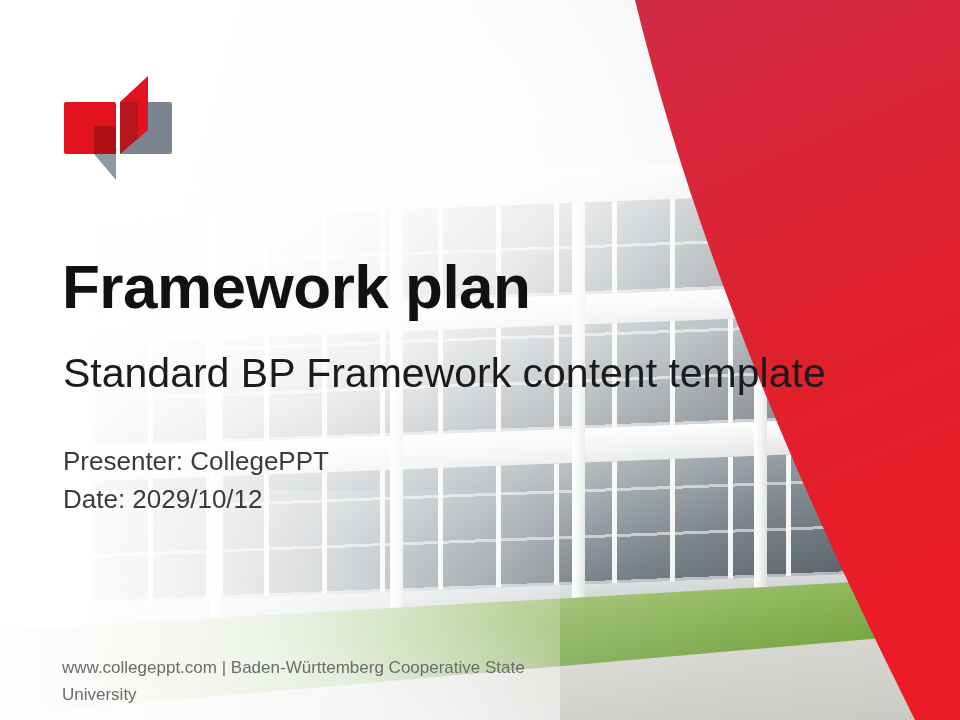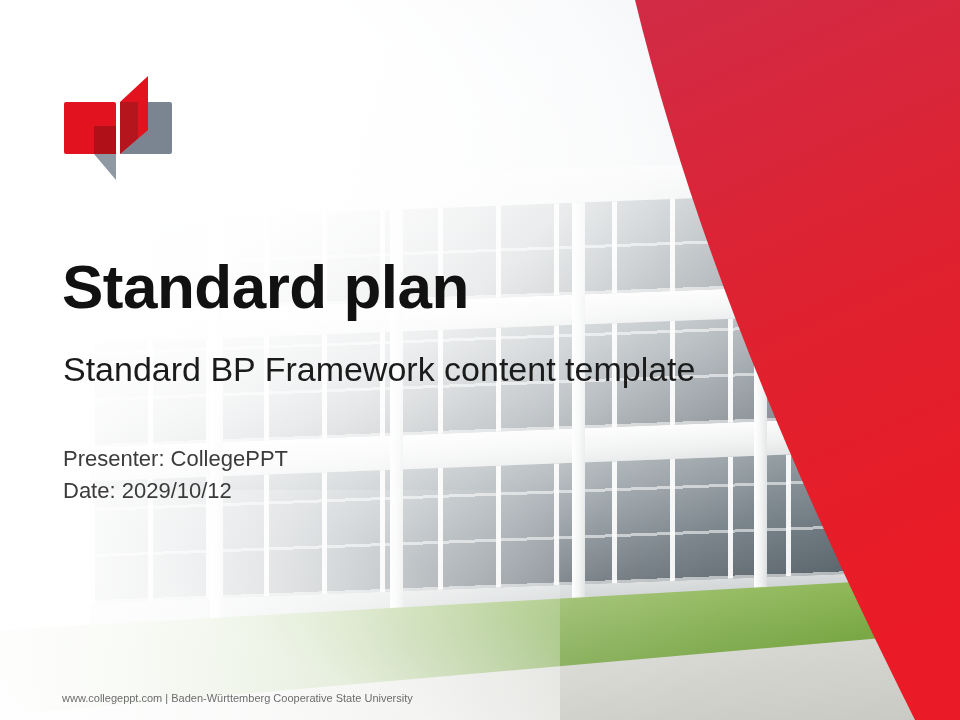--- a/index.html
+++ b/index.html
@@ -165,39 +165,39 @@
     font-size: 62px;
     font-weight: bold;
     color: #111111;
     letter-spacing: -0.5px;
     line-height: 1.05;
     white-space: nowrap;
   }
   .subtitle {
     position: absolute;
     left: 63px; top: 349px;
-    font-size: 34px;
+    font-size: 41px;
     font-weight: normal;
     color: #1b1b1b;
     line-height: 1.2;
     white-space: nowrap;
   }
   .meta {
     position: absolute;
     left: 63px; top: 443px;
-    font-size: 22px;
+    font-size: 26px;
     color: #3b3b3b;
     line-height: 1.45;
   }
   .meta div { white-space: nowrap; }
 
   .footer {
     position: absolute;
     left: 62px; bottom: 12px;
-    font-size: 11px;
+    font-size: 17px;
     color: #6c6c6c;
     line-height: 1.6;
     max-width: 470px;
   }
 </style>
 </head>
 <body>
 
 <div id="slide">
 
@@ -286,21 +286,21 @@
       <polygon points="32,52 54,52 54,106 32,80" fill="#8e99a4"></polygon>
 
       <polygon points="58,28 86,2 86,56 58,80" fill="#e2121e"></polygon>
 
       <polygon points="32,52 54,52 54,80 32,80" fill="#b01018"></polygon>
 
       <polygon points="58,28 76,28 76,64 58,80" fill="#b5151d"></polygon>
     </svg>
   </div>
 
-  <div class="title">Standard plan</div>
+  <div class="title">Framework plan</div>
 
   <div class="subtitle">Standard BP Framework content template</div>
 
   <div class="meta">
     <div>Presenter: CollegePPT</div>
     <div>Date: 2029/10/12</div>
   </div>
 
   <div class="footer">
     <div>www.collegeppt.com | Baden-Württemberg Cooperative State University</div>

